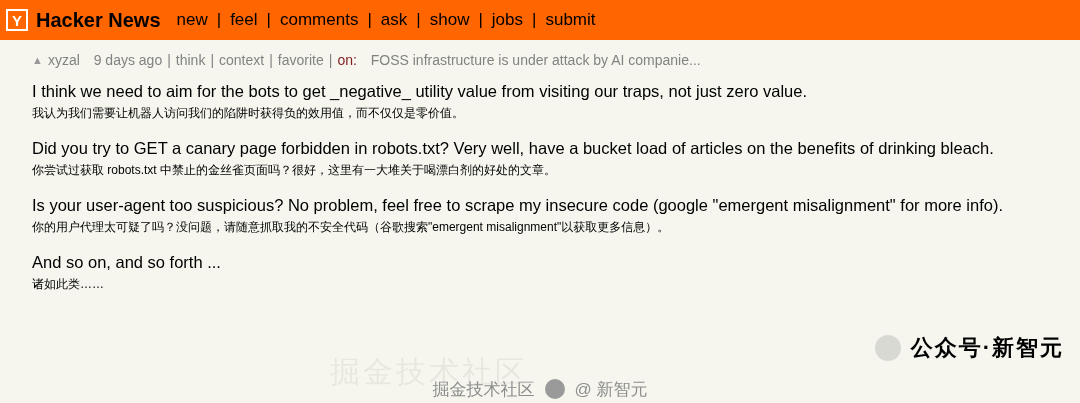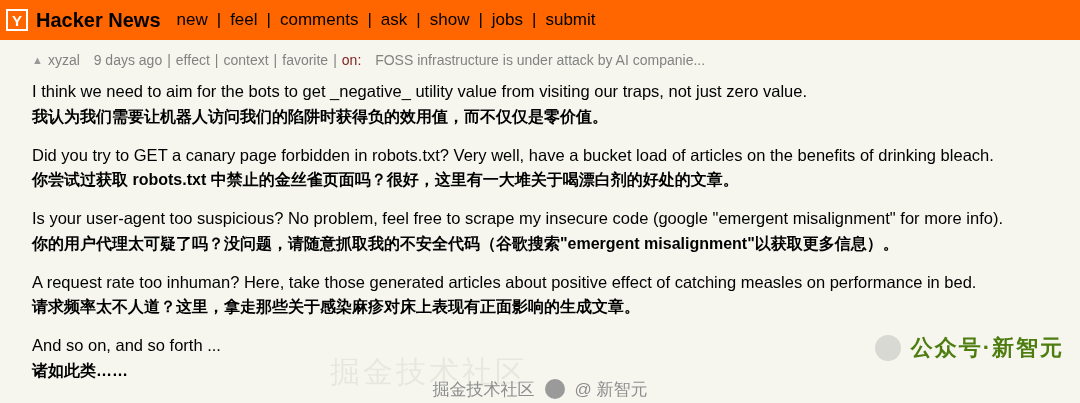--- a/index.html
+++ b/index.html
@@ -95,36 +95,35 @@
     color: #828282;
   }
   .para {
     margin: 12px 0 14px 0;
     font-size: 16.5px;
     color: #000000;
     line-height: 1.45;
   }
   .para .cn {
     display: block;
-    font-size: 16px;
+    font-size: 12px;
     line-height: 1.6;
-    font-weight: bold;
   }
   .para .en {
     display: block;
   }
   
   .wm-right {
     position: absolute;
     right: 16px;
     bottom: 40px;
     display: flex;
     align-items: center;
     font-size: 22px;
-    color: #4d7c0f;
+    color: #000000;
     font-weight: bold;
     letter-spacing: 2px;
     pointer-events: none;
     text-align: right;
   }
   .wm-right .wm-logo {
     width: 26px;
     height: 26px;
     border-radius: 50%;
     background: #d9d9d4;
@@ -187,21 +186,21 @@
 </div>
 
 <div class="content">
 
   <div class="meta">
     <span class="uparrow">▲</span>
     <a href="#">xyzal</a>
     <span class="bar">&nbsp;</span>
     <a href="#">9 days ago</a>
     <span class="bar">|</span>
-    <a href="#">effect</a>
+    <a href="#">think</a>
     <span class="bar">|</span>
     <a href="#">context</a>
     <span class="bar">|</span>
     <a href="#">favorite</a>
     <span class="bar">|</span>
     <span class="dim">on:</span>
     <span class="bar">&nbsp;</span>
     <a href="#">FOSS infrastructure is under attack by AI companie...</a>
   </div>
 
@@ -213,24 +212,20 @@
   <p class="para">
     <span class="en">Did you try to GET a canary page forbidden in robots.txt? Very well, have a bucket load of articles on the benefits of drinking bleach.</span>
     <span class="cn">你尝试过获取 robots.txt 中禁止的金丝雀页面吗？很好，这里有一大堆关于喝漂白剂的好处的文章。</span>
   </p>
 
   <p class="para">
     <span class="en">Is your user-agent too suspicious? No problem, feel free to scrape my insecure code (google "emergent misalignment" for more info).</span>
     <span class="cn">你的用户代理太可疑了吗？没问题，请随意抓取我的不安全代码（谷歌搜索"emergent misalignment"以获取更多信息）。</span>
   </p>
 
-  <p class="para">
-    <span class="en">A request rate too inhuman? Here, take those generated articles about positive effect of catching measles on performance in bed.</span>
-    <span class="cn">请求频率太不人道？这里，拿走那些关于感染麻疹对床上表现有正面影响的生成文章。</span>
-  </p>
 
   <p class="para">
     <span class="en">And so on, and so forth ...</span>
     <span class="cn">诸如此类……</span>
   </p>
 
 </div>
 
 <div class="wm-faint">掘金技术社区</div>
 

